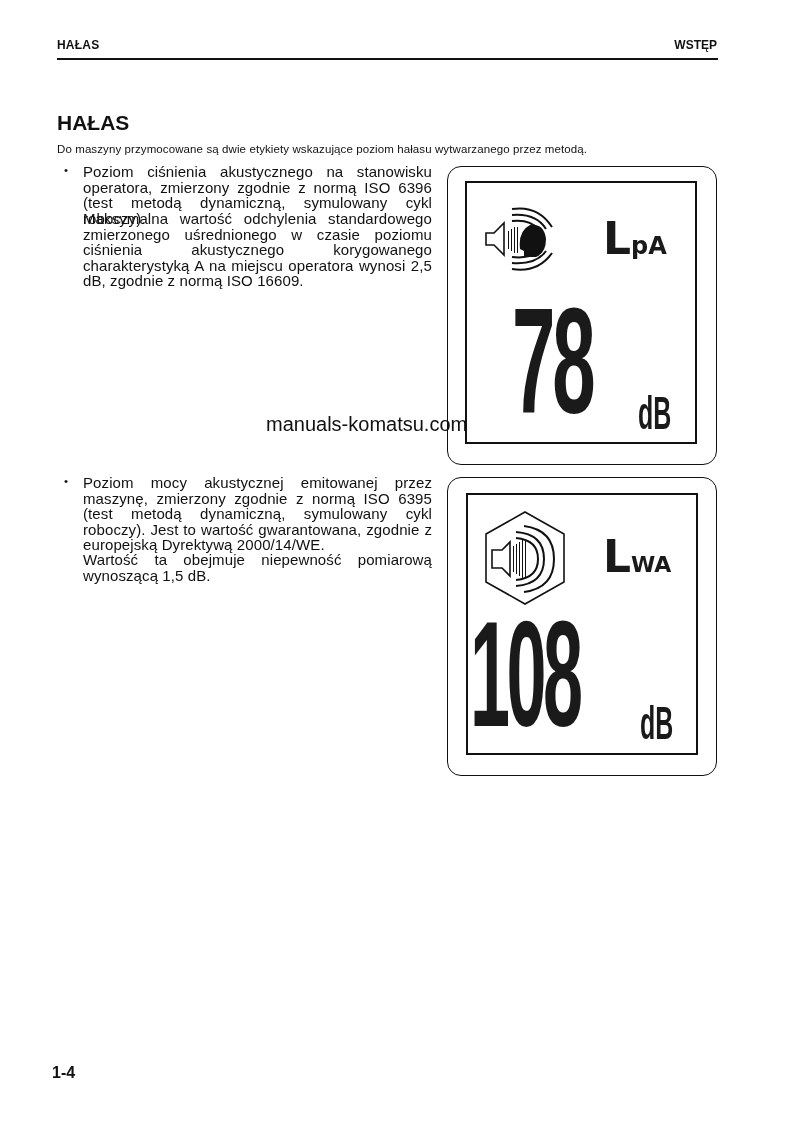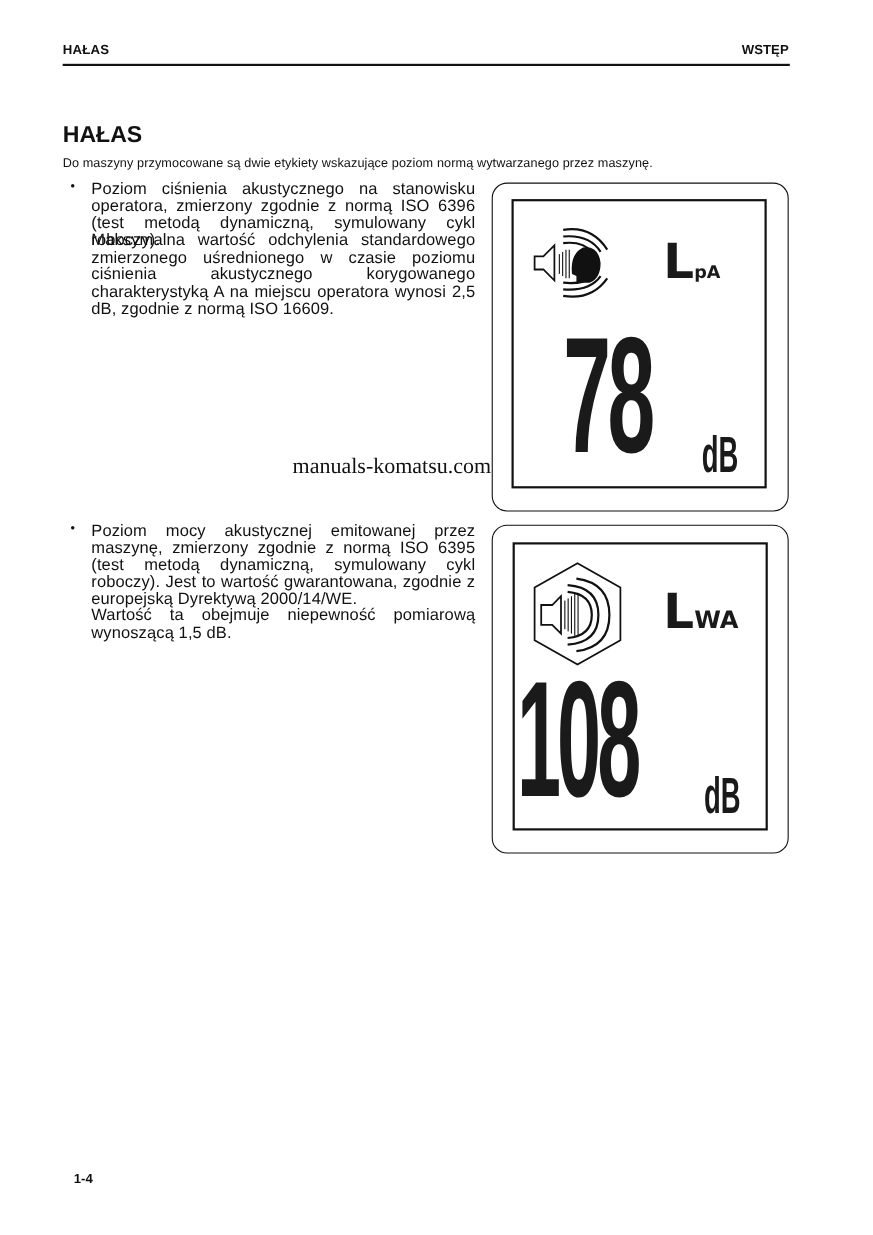--- a/index.html
+++ b/index.html
@@ -9,32 +9,32 @@
   .hdr-rule { position: absolute; left: 57px; top: 58px; width: 661px; height: 2px; background: #111; }
   .title { position: absolute; left: 57px; top: 111px; font-size: 21px; font-weight: bold; }
   .intro { position: absolute; left: 57px; top: 143px; font-size: 11.5px; letter-spacing: 0.1px; }
   .bullet { position: absolute; left: 64px; font-size: 11.5px; }
   .para { position: absolute; left: 83px; width: 349px; font-size: 15px; line-height: 15.5px; text-align: justify; letter-spacing: 0.1px; }
   .label-outer { position: absolute; border: 1.5px solid #111; border-radius: 14px; background: #fff; }
   .label-inner { position: absolute; border: 2px solid #111; }
   .lsym { position: absolute; font-weight: 900; font-family: "DejaVu Sans", sans-serif; color: #1a1a1a; }
   .big { position: absolute; font-family: "Liberation Sans", sans-serif; font-weight: bold; color: #1a1a1a; transform-origin: left top; line-height: 1; }
   .db { position: absolute; font-family: "Liberation Sans", sans-serif; font-weight: bold; color: #1a1a1a; transform-origin: left top; line-height: 1; }
-  .watermark { position: absolute; left: 266px; top: 413px; font-size: 20px; color: #111; font-family: Liberation Serif, serif; }
-  .pagenum { position: absolute; left: 67px; top: 1064px; font-size: 12px; font-weight: bold; }
+  .watermark { position: absolute; left: 266px; top: 413px; font-size: 20px; color: #111; font-family: Liberation Sans, sans-serif; }
+  .pagenum { position: absolute; left: 52px; top: 1064px; font-size: 16px; font-weight: bold; }
 </style>
 </head>
 <body>
 
 <div class="hdr-left">HAŁAS</div>
 <div class="hdr-right">WSTĘP</div>
 <div class="hdr-rule"></div>
 
 <div class="title">HAŁAS</div>
-<div class="intro">Do maszyny przymocowane są dwie etykiety wskazujące poziom normą wytwarzanego przez maszynę.</div>
+<div class="intro">Do maszyny przymocowane są dwie etykiety wskazujące poziom hałasu wytwarzanego przez metodą.</div>
 
 <div class="bullet" style="top:164px;">•</div>
 <div class="para" style="top:164px;">Poziom ciśnienia akustycznego na stanowisku operatora, zmierzony zgodnie z normą ISO 6396 (test metodą dynamiczną, symulowany cykl roboczy).</div>
 <div class="para" style="top:211px;">Maksymalna wartość odchylenia standardowego zmierzonego uśrednionego w czasie poziomu ciśnienia akustycznego korygowanego charakterystyką A na miejscu operatora wynosi 2,5 dB, zgodnie z normą ISO 16609.</div>
 
 <div class="bullet" style="top:475px;">•</div>
 <div class="para" style="top:475px;">Poziom mocy akustycznej emitowanej przez maszynę, zmierzony zgodnie z normą ISO 6395 (test metodą dynamiczną, symulowany cykl roboczy). Jest to wartość gwarantowana, zgodnie z europejską Dyrektywą 2000/14/WE.</div>
 <div class="para" style="top:552px;">Wartość ta obejmuje niepewność pomiarową wynoszącą 1,5 dB.</div>
 
 <div class="label-outer" style="left:447px; top:166px; width:268px; height:297px;">
@@ -49,21 +49,21 @@
     </g>
     <path d="M40,46 Q38,28 50,22 Q64,20 66,36 Q66,50 56,54 L44,54 L44,48 L40,46 Z" fill="#111"></path>
     <path d="M32,6 Q58,2 72,24" fill="none" stroke="#111" stroke-width="2"></path>
     <path d="M32,12 Q56,10 66,26" fill="none" stroke="#111" stroke-width="2"></path>
     <path d="M32,18 Q50,16 58,26" fill="none" stroke="#111" stroke-width="2"></path>
     <path d="M32,66 Q58,70 72,50" fill="none" stroke="#111" stroke-width="2"></path>
     <path d="M32,60 Q56,62 66,48" fill="none" stroke="#111" stroke-width="2"></path>
     <path d="M32,54 Q50,56 58,48" fill="none" stroke="#111" stroke-width="2"></path>
   </svg>
   <div class="lsym" style="left:155px; top:46px; font-size:44px;">
-    <span>L</span><span style="font-size:16px;margin-top:18px;">pA</span>
+    <span>L</span><span style="font-size:24px;margin-top:18px;">pA</span>
   </div>
   <div class="big" style="left:64px; top:118px; font-size:100px; transform:scaleX(0.78) scaleY(1.5); letter-spacing:-4px;">78</div>
   <div class="db" style="left:190px; top:223px; font-size:32px; transform:scaleX(0.78) scaleY(1.45);">dB</div>
 </div>
 
 <div class="label-outer" style="left:447px; top:477px; width:268px; height:297px;">
   <div class="label-inner" style="left:18px; top:15px; width:228px; height:258px;"></div>
   <svg style="position:absolute; left:32px; top:32px;" width="90" height="100" viewBox="0 0 90 100">
     <polygon points="45,2 84,24 84,72 45,94 6,72 6,24" fill="none" stroke="#111" stroke-width="1.6"></polygon>
     <polygon points="12,40 22,40 30,32 30,66 22,58 12,58" fill="none" stroke="#111" stroke-width="1.6"></polygon>

